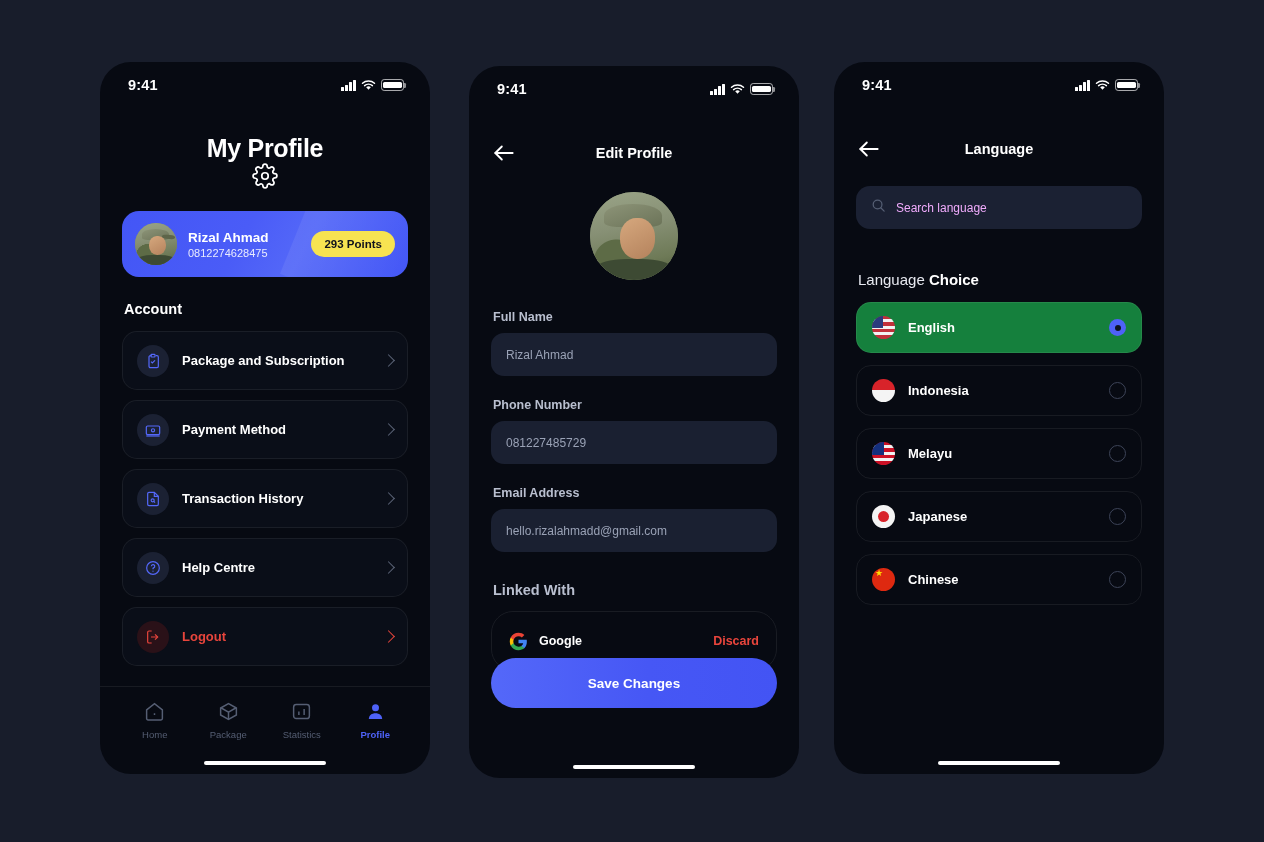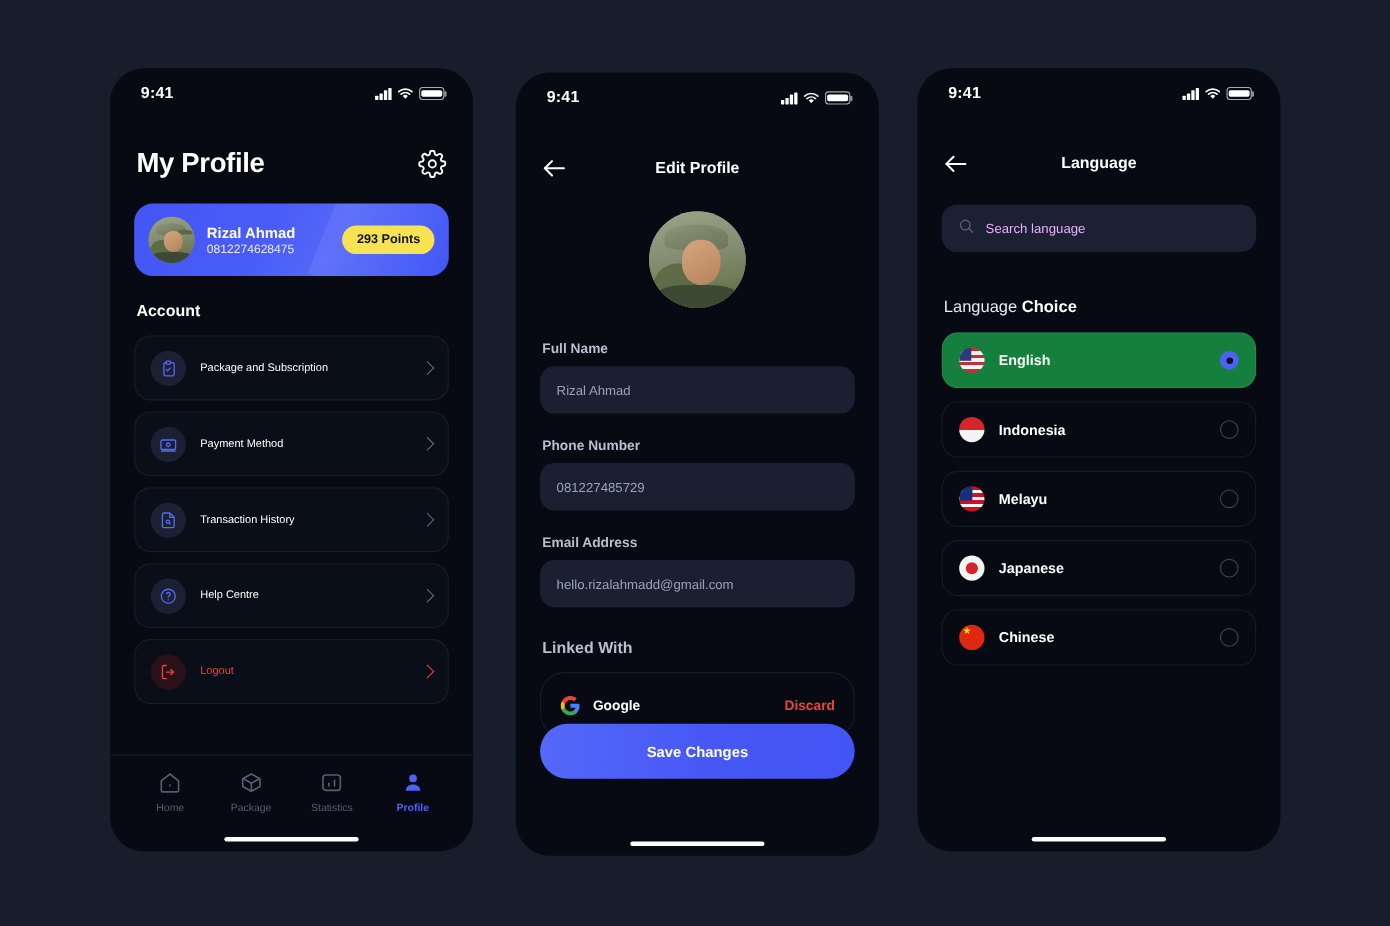--- a/index.html
+++ b/index.html
@@ -47,21 +47,21 @@
     width:1.8px; height:4.5px; background:rgba(255,255,255,.55);
     border-radius:0 1.2px 1.2px 0;
   }
   .ic-batt i { display:block; width:100%; height:100%; background:#fff; border-radius:1.6px; }
 
   
   .screen { padding:0 22px; position:relative; height:100%; }
 
   .hdr-big {
     display:flex; align-items:center; justify-content:space-between;
-    margin-top:32px; padding:0 2px;
+    margin-top:32px; padding:0 2px;flex-direction:column;
   }
   .hdr-big h1 { color:#fff; font-size:25px; font-weight:700; letter-spacing:-.3px; }
   .gear { width:26px; height:26px; cursor:pointer; }
 
   .hdr-nav {
     display:flex; align-items:center; margin-top:34px; position:relative; height:26px;
   }
   .back { width:26px; height:26px; cursor:pointer; }
   .hdr-nav h2 {
     position:absolute; left:0; right:0; text-align:center;
@@ -113,21 +113,21 @@
   .menu-item {
     height:59px; border:1px solid rgba(255,255,255,.065); border-radius:15px;
     background:#0a0e18; display:flex; align-items:center; padding:0 14px;
     gap:13px; margin-bottom:10px; cursor:pointer;
   }
   .mi-icon {
     width:32px; height:32px; border-radius:50%; flex:none;
     background:#1b2133; display:flex; align-items:center; justify-content:center;
   }
   .mi-icon.danger { background:#2a1118; }
-  .mi-label { flex:1; color:#fff; font-size:10px; font-weight:400; }
+  .mi-label { flex:1; color:#fff; font-size:13px; font-weight:700; }
   .mi-label.danger { color:#e8453c; }
   .chev { width:9px; height:9px; border-right:1.7px solid #5c6478;
           border-bottom:1.7px solid #5c6478; transform:rotate(-45deg); flex:none; }
   .chev.danger { border-color:#e8453c; }
 
   
   .tabbar {
     position:absolute; left:0; right:0; bottom:0; height:88px;
     border-top:1px solid rgba(255,255,255,.07);
     display:flex; align-items:flex-start; padding:14px 18px 0;

